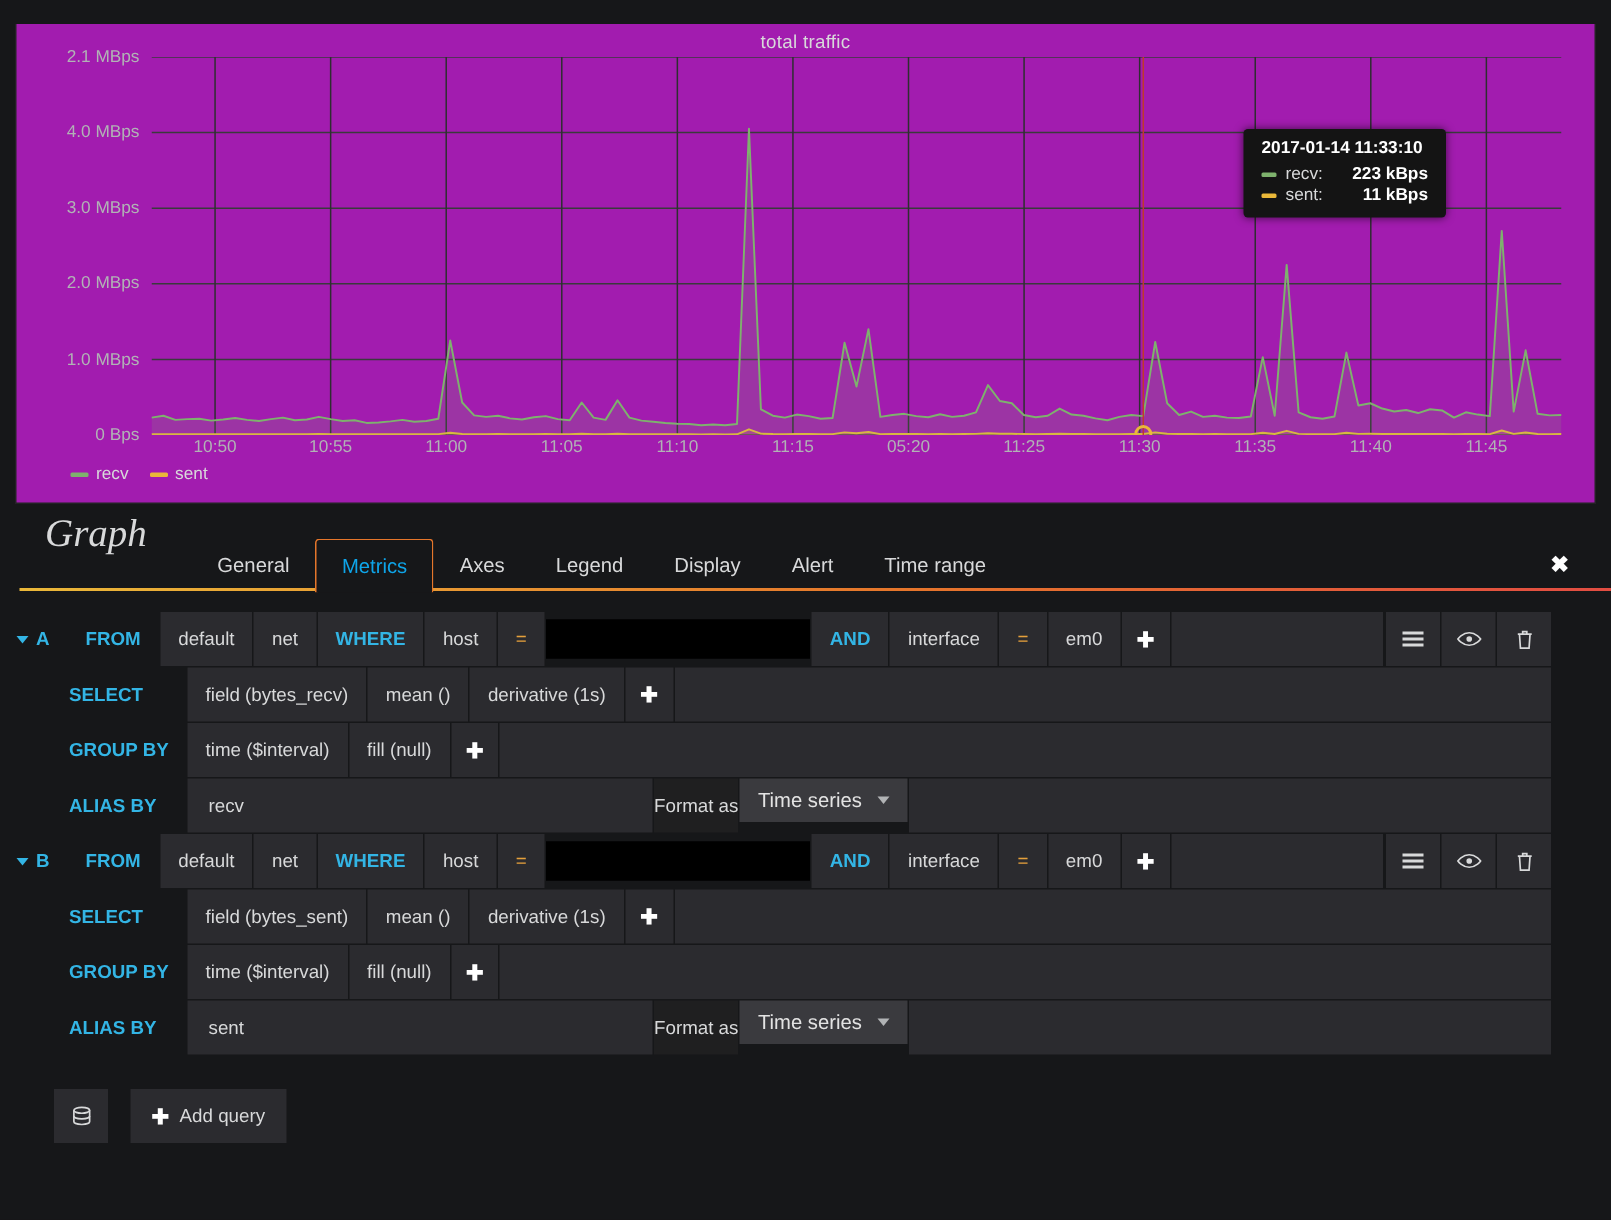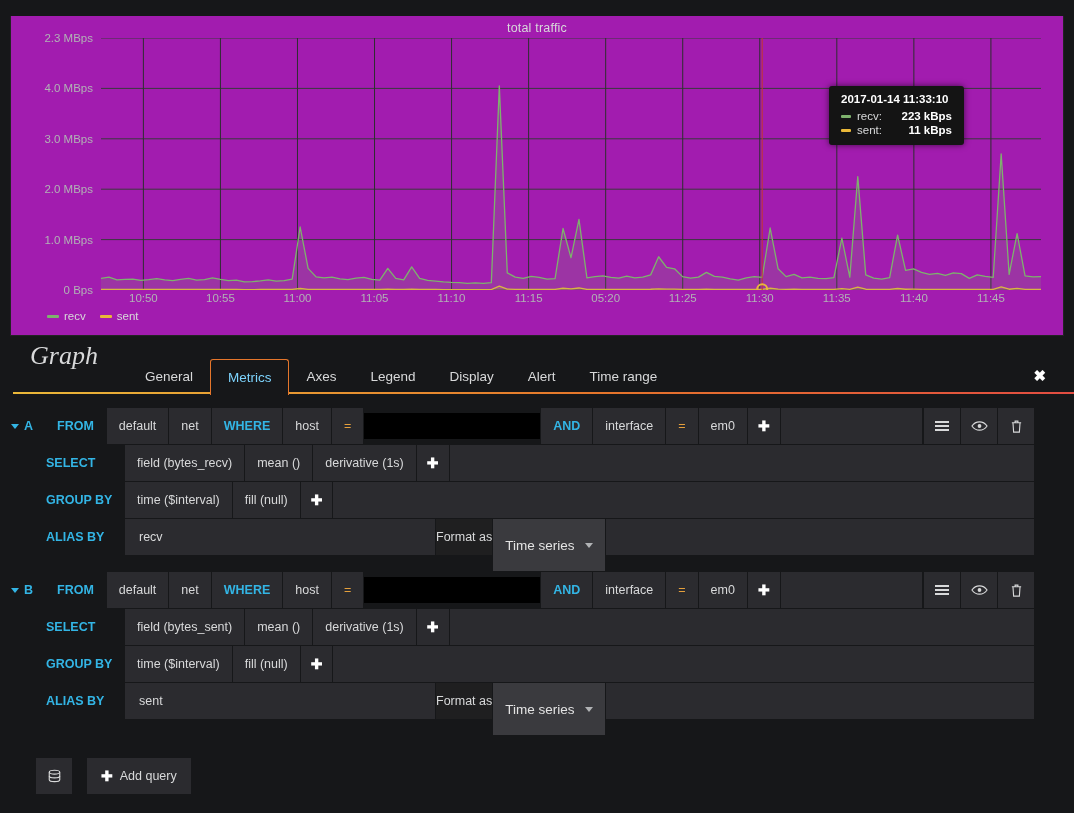--- a/index.html
+++ b/index.html
@@ -89,21 +89,21 @@
     margin-right: 30px;
   }
   .tabs { display: flex; align-items: flex-end; height: 100%; }
   .tab {
     font-size: 13.5px; color: #d8d9da;
     padding: 0 17px 11px 17px;
     cursor: pointer; line-height: 1;
     position: relative;
   }
   .tab.active {
-    color: #7dd3fc;
+    color: #0ea5e9;
     border: 1px solid #e5762b;
     border-bottom: none;
     background: #161719;
     border-radius: 3px 3px 0 0;
     padding-top: 11px;
     margin-bottom: -1px;
     z-index: 3;
   }
   .tab-close {
     margin-left: auto; margin-right: 28px; margin-bottom: 9px;
@@ -162,21 +162,21 @@
   .alias-input {
     background: #2b2b2f; height: 36px; flex: 0 0 310px;
     display: flex; align-items: center; padding: 0 14px;
     font-size: 12.5px; color: #d8d9da; margin-right: 1px; cursor: text;
   }
   .formatas-label {
     background: #1f1f20; height: 36px; display: flex; align-items: center;
     padding: 0 0; font-size: 12.5px; color: #d8d9da; margin-right: 1px;
   }
   .select-seg {
-    background: #3a3a3e; height: 52px; display: flex; align-items: center;
+    background: #3a3a3e; height: 29px; display: flex; align-items: center;
     padding: 0 12px; font-size: 13.5px; color: #e3e3e3; gap: 10px;
     cursor: pointer; margin-right: 1px;
   }
   .dncaret {
     width: 0; height: 0;
     border-left: 4px solid transparent; border-right: 4px solid transparent;
     border-top: 5px solid #b1b3b5;
   }
   .row-tail { background: #2b2b2f; height: 36px; flex: 1; margin-right: 40px; }
 
@@ -210,21 +210,21 @@
 <div class="panel">
   <div class="panel-title">total traffic</div>
 
   <div class="plot-wrap">
     <div class="y-axis">
         <div class="y-tick" style="top: 252px;">0 Bps</div>
         <div class="y-tick" style="top: 201.6px;">1.0 MBps</div>
         <div class="y-tick" style="top: 151.2px;">2.0 MBps</div>
         <div class="y-tick" style="top: 100.8px;">3.0 MBps</div>
         <div class="y-tick" style="top: 50.4px;">4.0 MBps</div>
-        <div class="y-tick" style="top: 0px;">2.3 MBps</div>
+        <div class="y-tick" style="top: 0px;">2.1 MBps</div>
       </div>
     <div class="plot-area">
       <svg id="chart-svg" width="940" height="252" viewBox="0 0 940 252" preserveAspectRatio="none">
           <line x1="0" y1="252" x2="940" y2="252" stroke="#3a3a3c" stroke-width="1"></line>
           <line x1="0" y1="201.6" x2="940" y2="201.6" stroke="#3a3a3c" stroke-width="1"></line>
           <line x1="0" y1="151.2" x2="940" y2="151.2" stroke="#3a3a3c" stroke-width="1"></line>
           <line x1="0" y1="100.80000000000001" x2="940" y2="100.80000000000001" stroke="#3a3a3c" stroke-width="1"></line>
           <line x1="0" y1="50.39999999999998" x2="940" y2="50.39999999999998" stroke="#3a3a3c" stroke-width="1"></line>
           <line x1="0" y1="0" x2="940" y2="0" stroke="#3a3a3c" stroke-width="1"></line>
           <line x1="42.37704918032788" y1="0" x2="42.37704918032788" y2="252" stroke="#2e2e30" stroke-width="1"></line>

